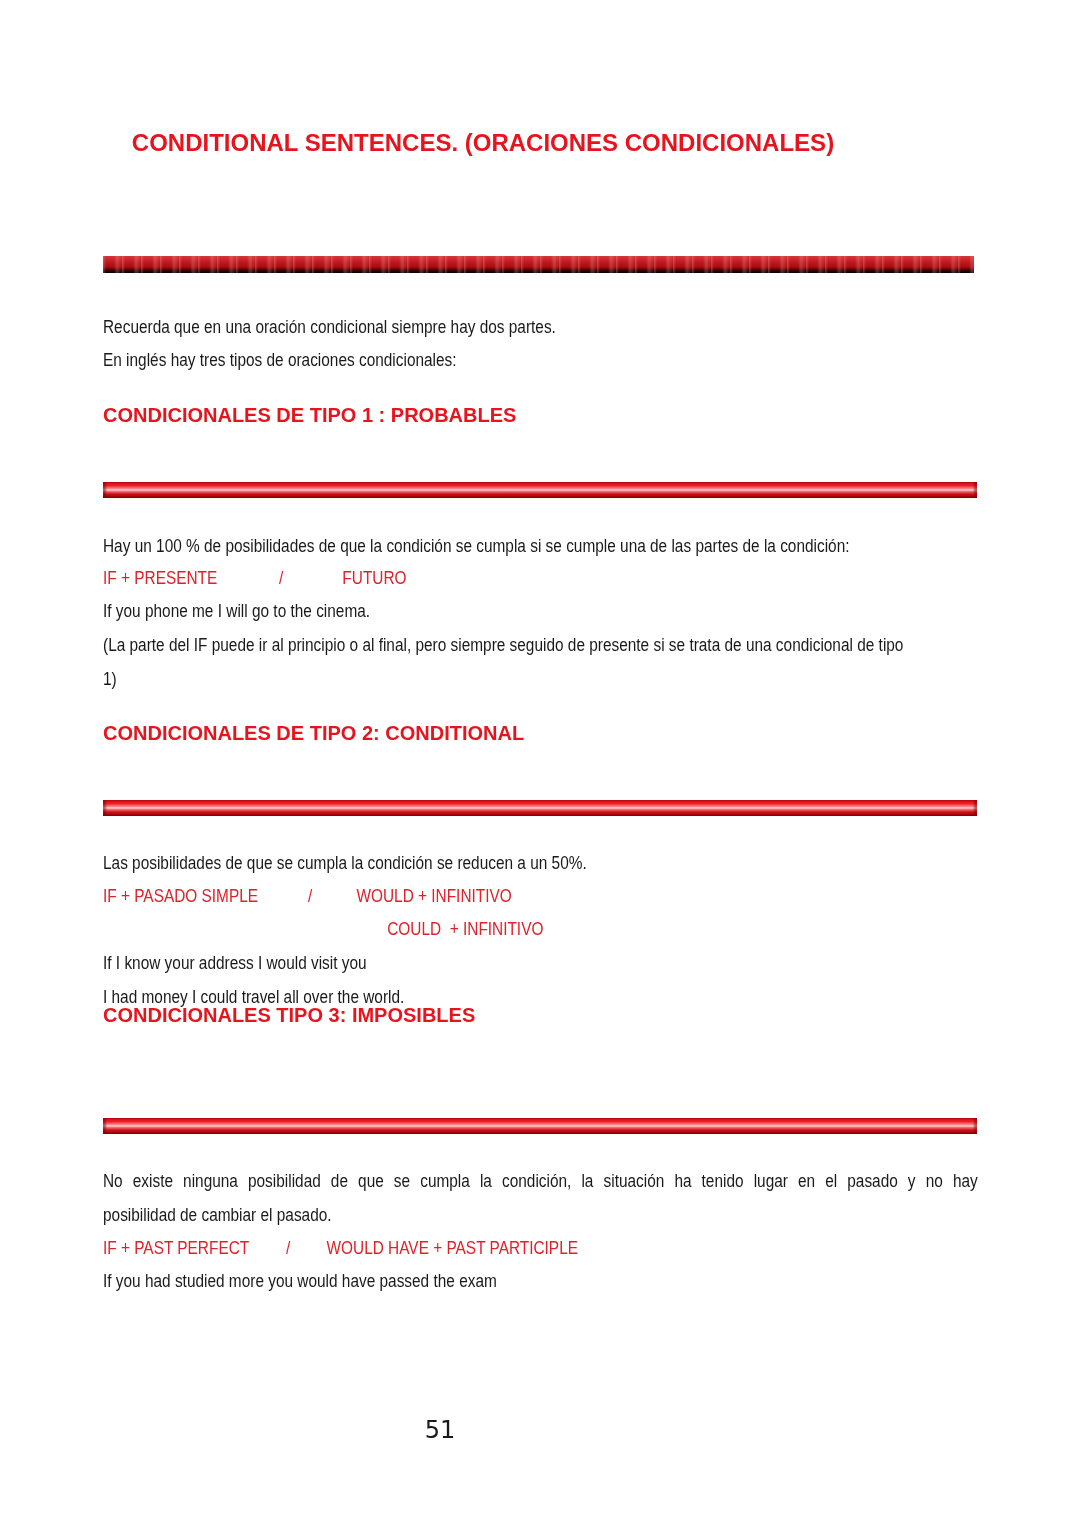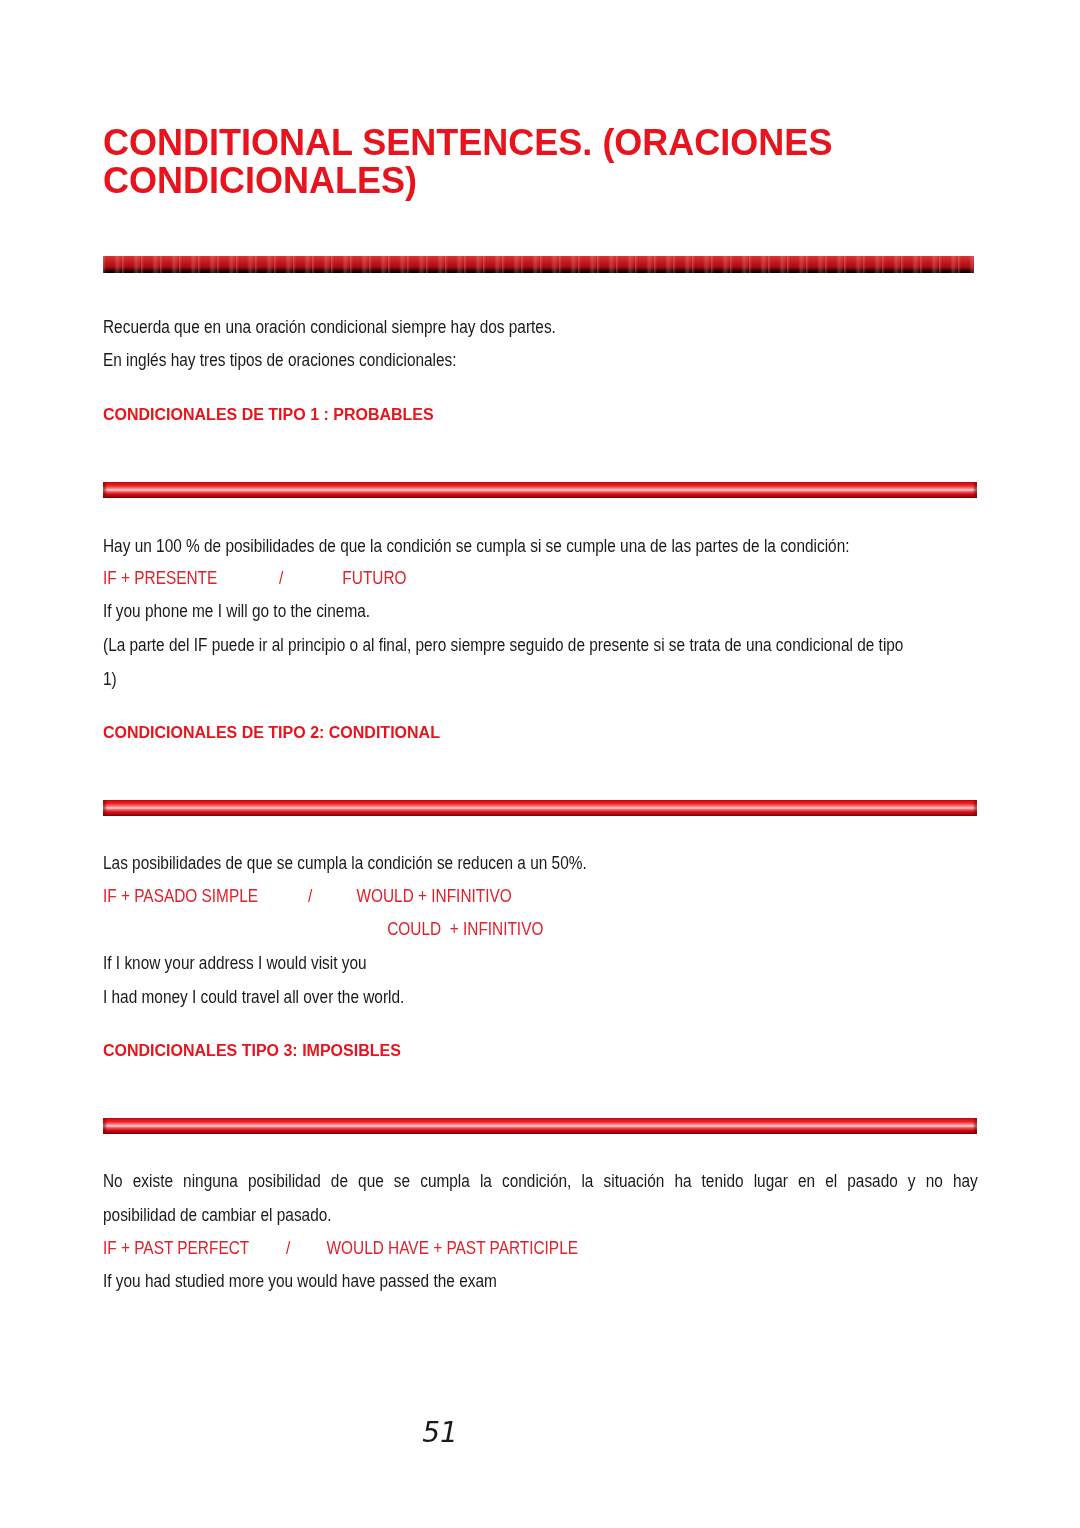--- a/index.html
+++ b/index.html
@@ -13,29 +13,30 @@
       position: relative;
       overflow: hidden;
       font-family: "Liberation Sans", sans-serif;
       color: #1a1a1a;
     }
     .abs { position: absolute; }
     .title {
       left: 103px;
       top: 124px;
       width: 760px;
-      font-size: 36px;
+      font-size: 24px;
       line-height: 38px;
       font-weight: bold;
       color: #e8141d;
       letter-spacing: 0px;
+      text-align: center;
     }
     .heading {
       left: 103px;
-      font-size: 16px;
+      font-size: 20px;
       line-height: 30px;
       font-weight: bold;
       color: #e8141d;
       white-space: nowrap;
     }
     .body-text {
       left: 103px;
       font-size: 17.5px;
       line-height: 22px;
       color: #1a1a1a;
@@ -76,23 +77,22 @@
       height: 16px;
       background: linear-gradient(180deg, #d40a12 0%, #ee1e25 22%, #f68a8c 42%, #ffd6d6 50%, #f27477 58%, #d2101a 75%, #8c0006 100%);
       box-shadow: inset 3px 0 2px rgba(120,0,0,0.5), inset -3px 0 2px rgba(120,0,0,0.5);
     }
     .page-number {
       left: 0;
       top: 1416px;
       width: 880px;
       text-align: center;
       font-family: "DejaVu Sans", sans-serif;
-      font-size: 28px;
+      font-size: 24px;
       color: #1a1a1a;
-      font-style: italic;
     }
   </style>
 </head>
 <body>
 
 <div>
 
   <h1 class="abs title" style="margin:0;">CONDITIONAL SENTENCES. (ORACIONES CONDICIONALES)</h1>
 
   <div class="abs bar-marble"></div>
@@ -119,21 +119,21 @@
   <p class="abs body-text" style="top:852px;margin:0;">Las posibilidades de que se cumpla la condición se reducen a un 50%.</p>
   <div class="abs formula" style="top:885px;width:600px;height:56px;">
     <span style="left:0;">IF + PASADO SIMPLE</span>
     <span style="left:233px;">/</span>
     <span style="left:288px;">WOULD + INFINITIVO</span>
     <span style="left:323px;top:33px;white-space:pre;">COULD  + INFINITIVO</span>
   </div>
   <p class="abs body-text" style="top:952px;margin:0;">If I know your address I would visit you</p>
   <p class="abs body-text" style="top:986px;margin:0;">I had money I could travel all over the world.</p>
 
-  <h2 class="abs heading" style="top:1036px;margin:0;">CONDICIONALES TIPO 3: IMPOSIBLES</h2>
+  <h2 class="abs heading" style="top:1000px;margin:0;">CONDICIONALES TIPO 3: IMPOSIBLES</h2>
   <div class="abs bar-tube" style="top:1118px;"></div>
 
   <p class="abs body-text justify" style="top:1170px;margin:0;">No existe ninguna posibilidad de que se cumpla la condición, la situación ha tenido lugar en el pasado y no hay</p>
   <p class="abs body-text" style="top:1204px;margin:0;">posibilidad de cambiar el pasado.</p>
   <div class="abs formula" style="top:1237px;width:700px;height:22px;">
     <span style="left:0;">IF + PAST PERFECT</span>
     <span style="left:208px;">/</span>
     <span style="left:254px;">WOULD HAVE + PAST PARTICIPLE</span>
   </div>
   <p class="abs body-text" style="top:1270px;margin:0;">If you had studied more you would have passed the exam</p>

